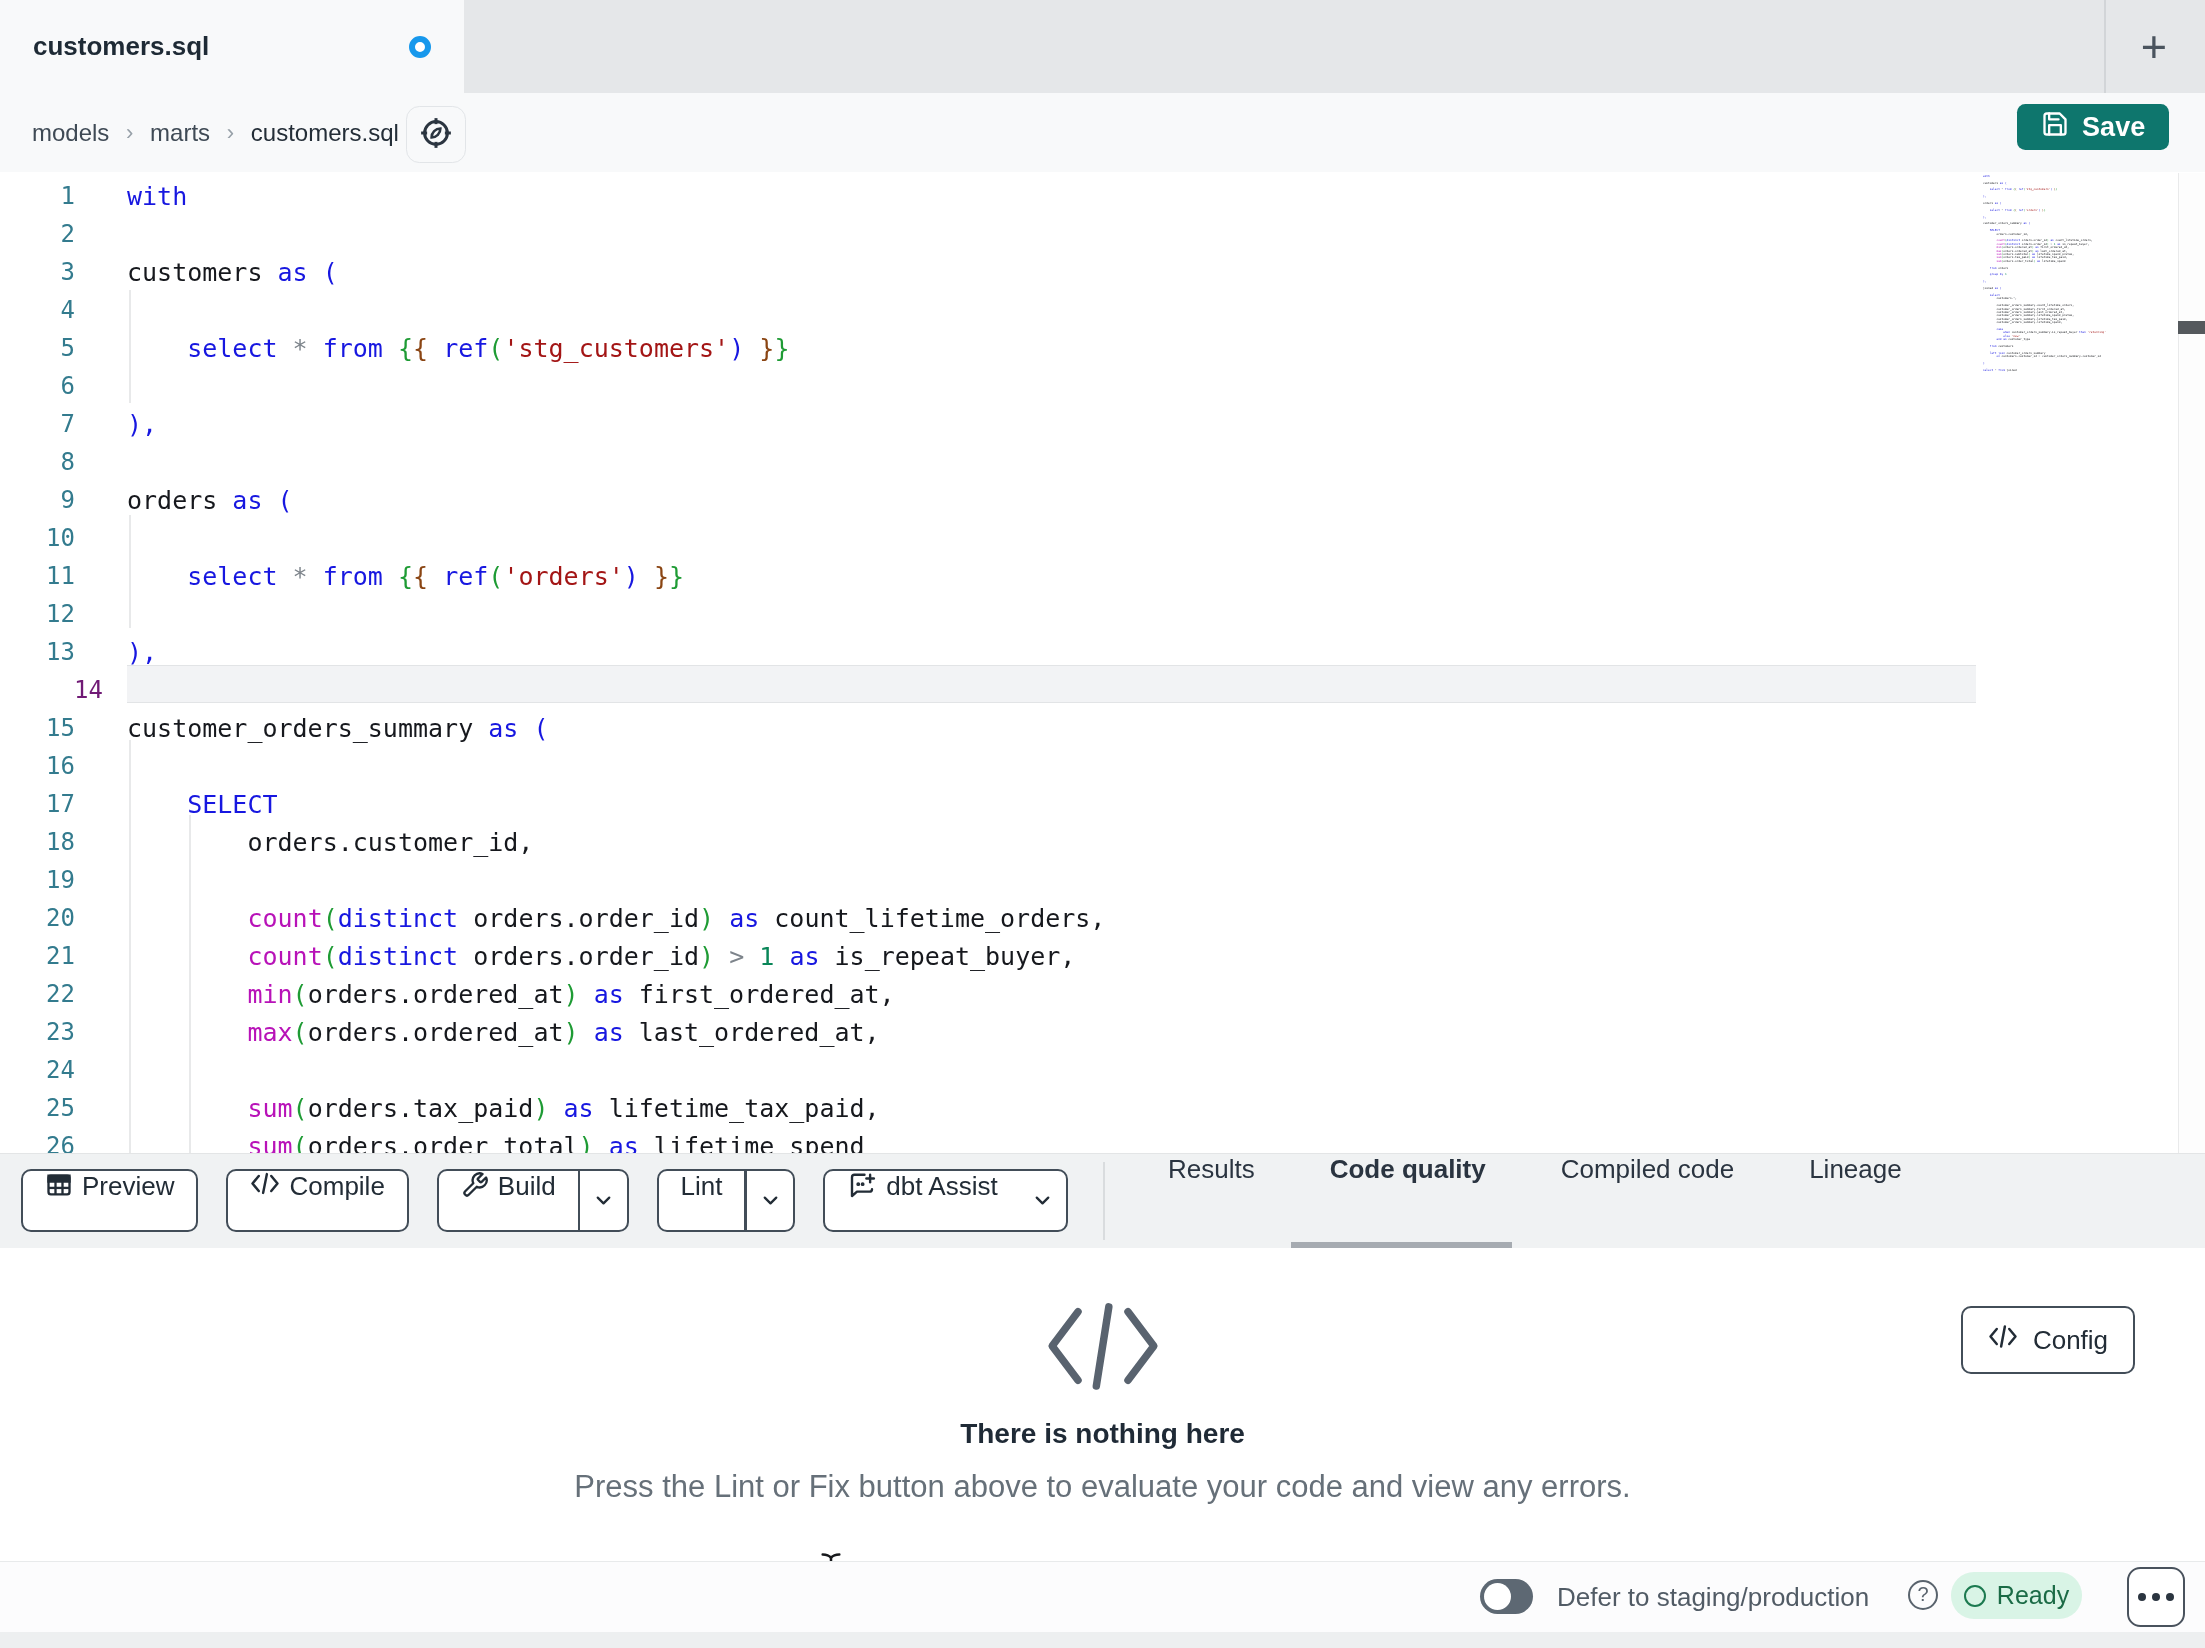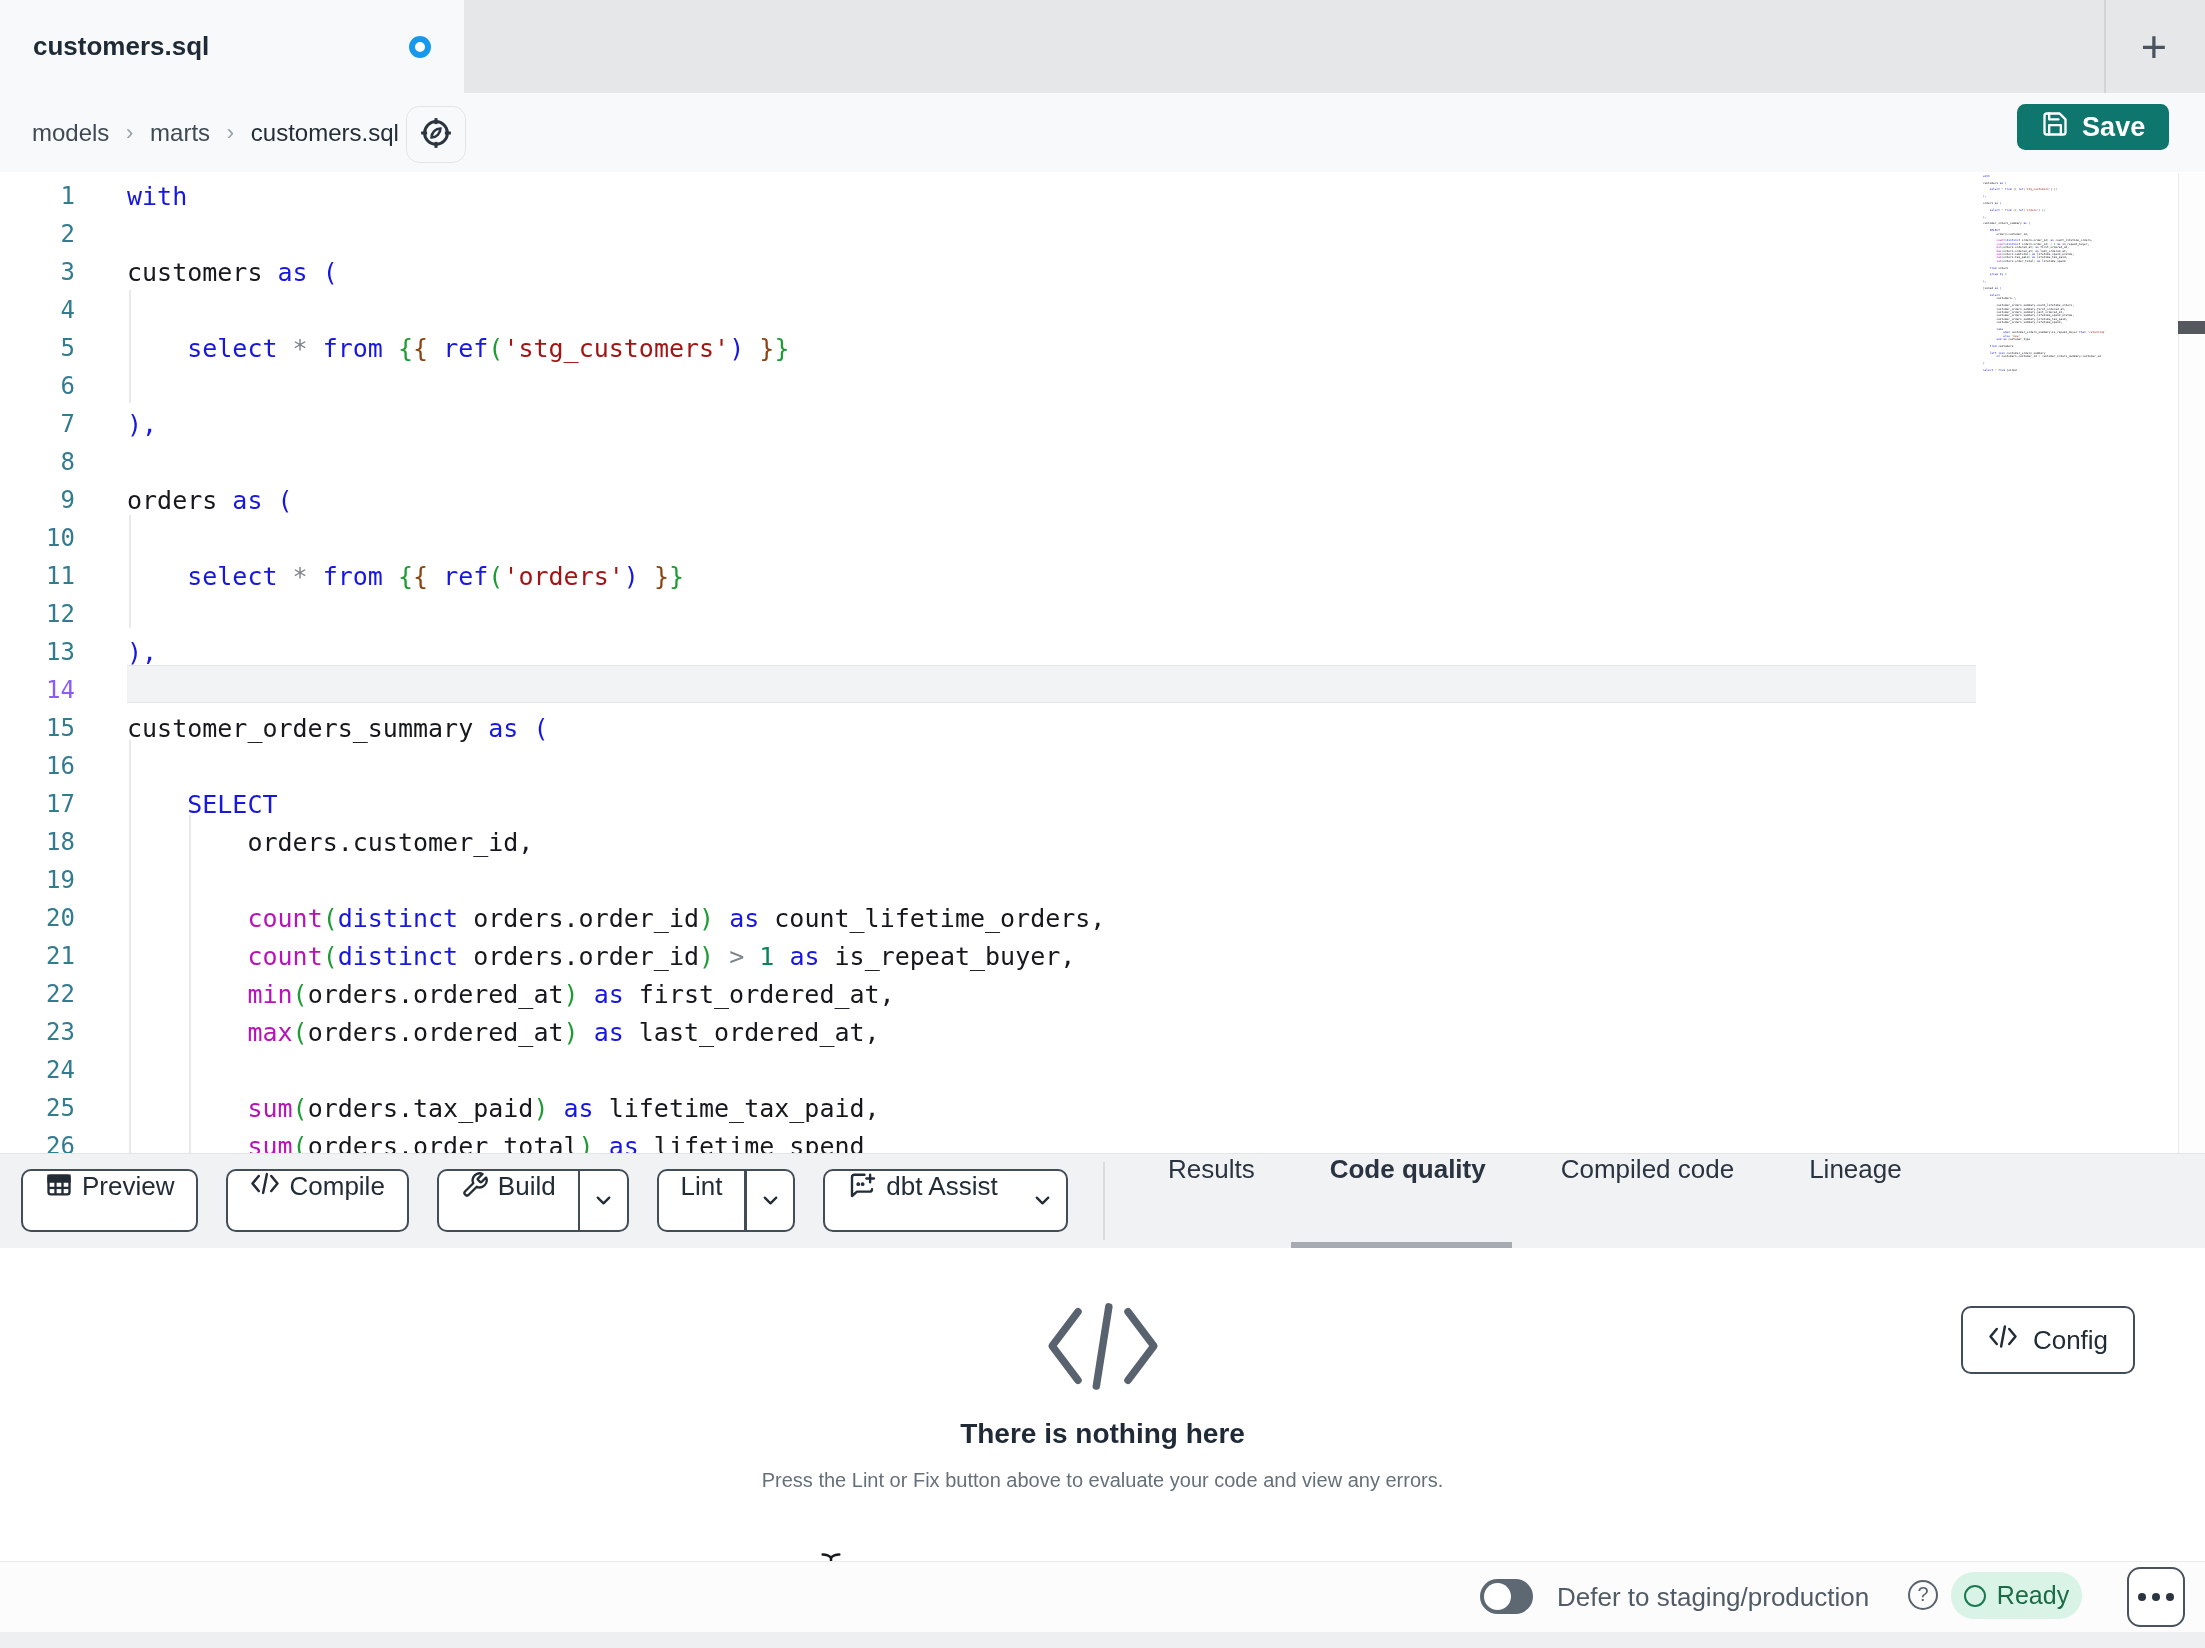--- a/index.html
+++ b/index.html
@@ -29,21 +29,21 @@
 
   
   .editor{position:absolute;left:0;top:173px;width:2205px;height:980px;background:#fff;
           font-family:"DejaVu Sans Mono",monospace;font-size:25px;}
   .active-band{position:absolute;left:127px;top:492px;width:1849px;height:38px;background:#f2f3f5;
                border-top:1.7px solid #e2e4e6;border-bottom:1.7px solid #e2e4e6;box-sizing:border-box;}
   .guide{position:absolute;width:1.7px;background:#e8e9ea;}
   .lines{position:absolute;left:0;top:4.2px;right:33px;}
   .row{height:38px;display:flex;align-items:center;}
   .gutter{width:75px;text-align:right;color:#337b8e;font-size:24px;flex:none;}
-  .gutter.active{color:#8b5cf6;}
+  .gutter.active{color:#701a75;margin-left:28px;}
   .code{padding-left:52px;white-space:pre;}
   .tk-k{color:#1717e0;} .tk-t{color:#16181d;} .tk-f{color:#b812b8;} .tk-p{color:#1e9b34;}
   .tk-b{color:#8a4513;} .tk-s{color:#a31515;} .tk-n{color:#098658;} .tk-o{color:#7d848b;}
 
   .minimap{position:absolute;left:1983px;top:1.7px;width:127px;height:202px;overflow:hidden;
            font-size:2.8px;line-height:3.4px;white-space:pre;}
   .vscroll{position:absolute;right:0;top:0;width:27.5px;height:980px;background:#fdfdfd;border-left:1.7px solid #e9eaeb;box-sizing:border-box;}
   .vthumb{position:absolute;right:0;top:148px;width:27.5px;height:13.3px;background:#55595d;}
 
   
@@ -62,21 +62,21 @@
   .tab-underline{position:absolute;left:1291px;top:88px;width:221px;height:8.3px;background:#a6abb1;}
 
   
   .results{position:absolute;left:0;top:1248px;width:2205px;height:313px;background:#fff;}
   .config-btn{position:absolute;right:70px;top:58px;width:174px;height:68px;border:2.5px solid #424d58;border-radius:10px;
               background:#fff;display:flex;align-items:center;justify-content:center;gap:15px;font-size:26px;color:#222c36;
               box-sizing:border-box;cursor:pointer;}
   .empty{position:absolute;left:0;right:0;top:0;text-align:center;}
   .empty-icon{position:absolute;left:50%;transform:translateX(-50%);top:52px;}
   .empty-title{position:absolute;left:0;right:0;top:170px;font-size:28px;font-weight:bold;color:#1f2a36;}
-  .empty-sub{position:absolute;left:0;right:0;top:221px;font-size:20px;color:#667079;}
+  .empty-sub{position:absolute;left:0;right:0;top:221px;font-size:31px;color:#667079;}
   .ibeam{position:absolute;left:820px;top:1552px;}
 
   
   .statusbar{position:absolute;left:0;top:1561px;width:2205px;height:72px;background:#fcfcfd;
              border-top:1.7px solid #e8eaeb;box-sizing:border-box;}
   .toggle{position:absolute;left:1480px;top:16.7px;width:53px;height:35px;border-radius:18.3px;background:#5d6873;cursor:pointer;}
   .knob{position:absolute;left:4.2px;top:4.2px;width:27px;height:27px;border-radius:50%;background:#fff;}
   .defer-label{position:absolute;left:1557px;top:20px;font-size:26px;color:#515b65;}
   .help{position:absolute;left:1908px;top:17.5px;width:30px;height:30px;border:2.5px solid #59636d;border-radius:50%;
         display:flex;align-items:center;justify-content:center;font-size:20px;color:#59636d;box-sizing:border-box;}

